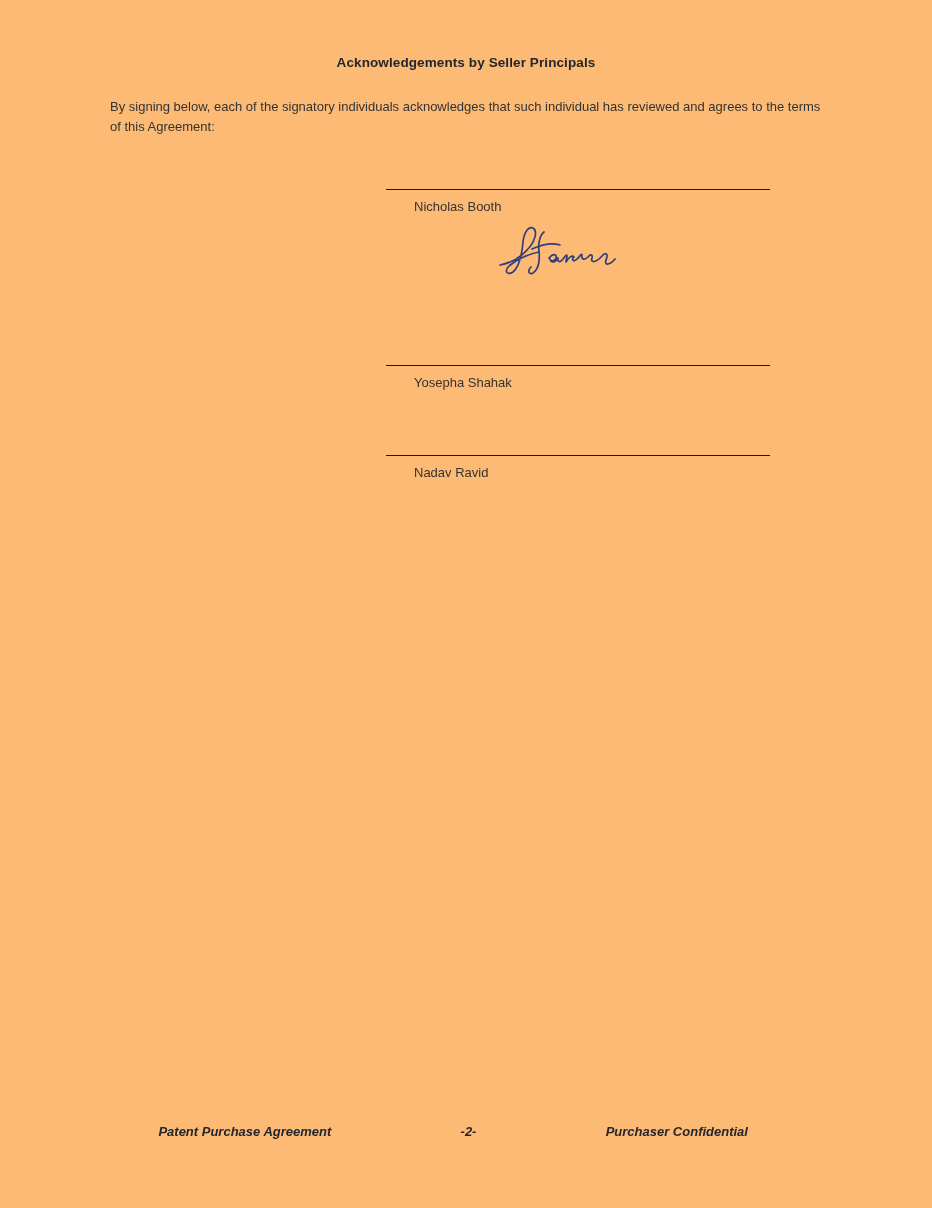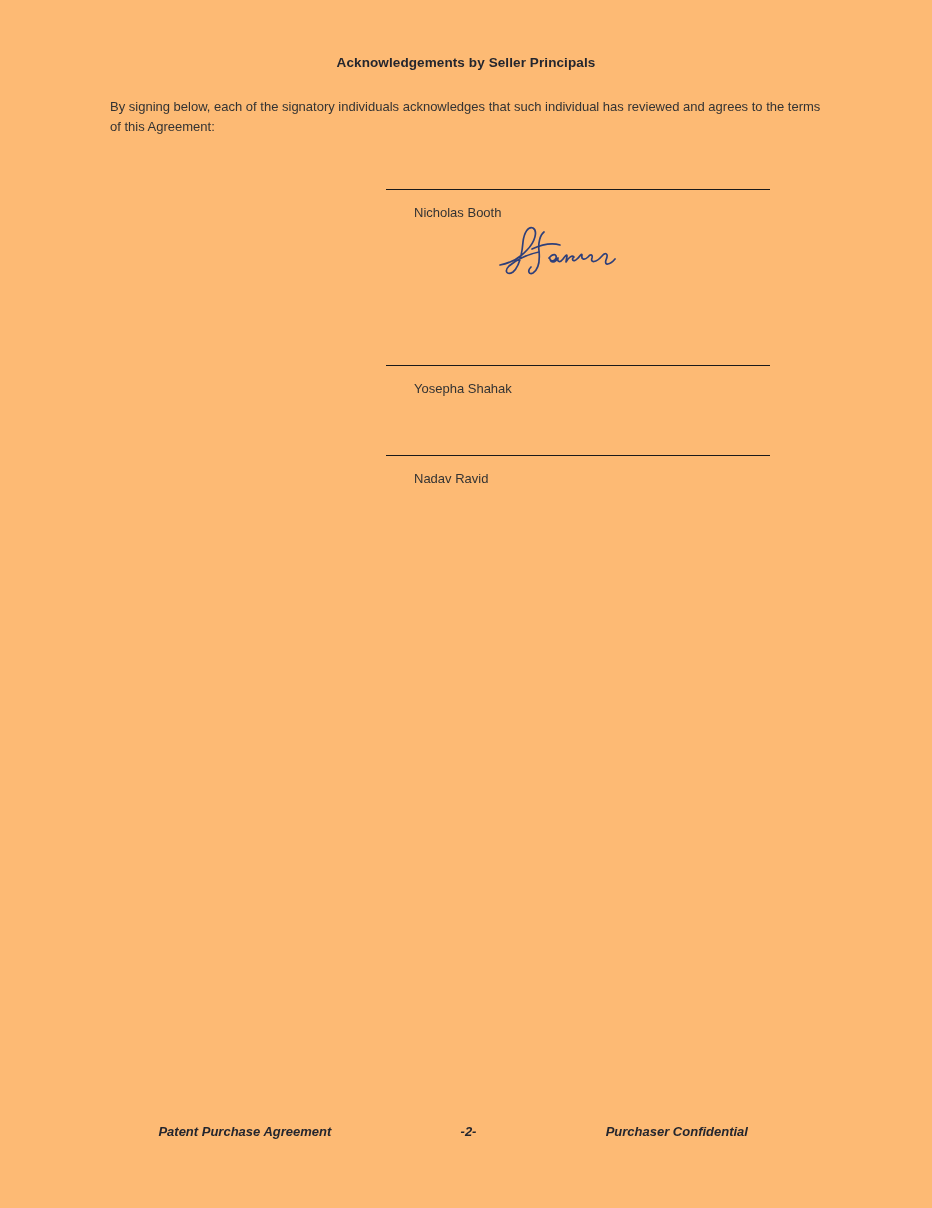--- a/index.html
+++ b/index.html
@@ -39,21 +39,21 @@
     position: absolute;
     left: 386px;
     width: 384px;
   }
   .sig-line {
     width: 100%;
     height: 0;
     border-top: 1px solid #1a1a1a;
   }
   .sig-name {
-    margin-top: 15px;
+    margin-top: 9px;
     margin-left: 28px;
     font-size: 13px;
     color: #333333;
   }
   .handwritten {
     position: absolute;
     left: 496px;
     top: 224px;
     width: 122px;
     height: 54px;

